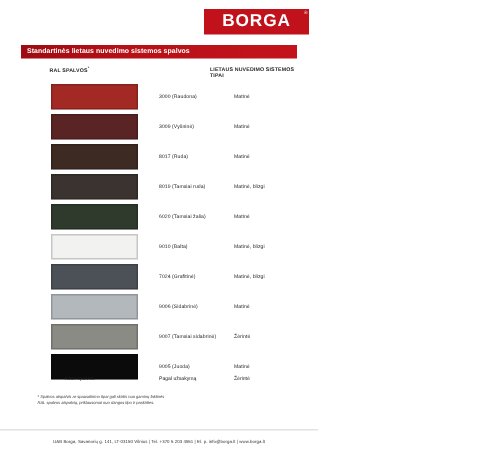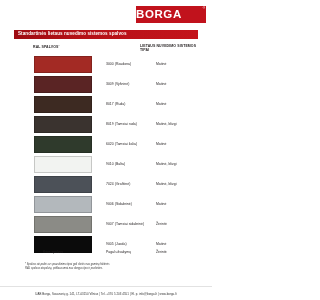--- a/index.html
+++ b/index.html
@@ -35,20 +35,21 @@
     display: flex;
     align-items: center;
     justify-content: center;
   }
   .logo-box {
     background: #c1121c;
     width: 100%;
     height: 100%;
     display: flex;
     align-items: center;
+    justify-content: center;
     position: relative;
   }
   .logo-text {
     color: #ffffff;
     font-size: 11.5px;
     font-weight: bold;
     letter-spacing: 0.6px;
     line-height: 1;
     font-family: "Liberation Sans", sans-serif;
   }

